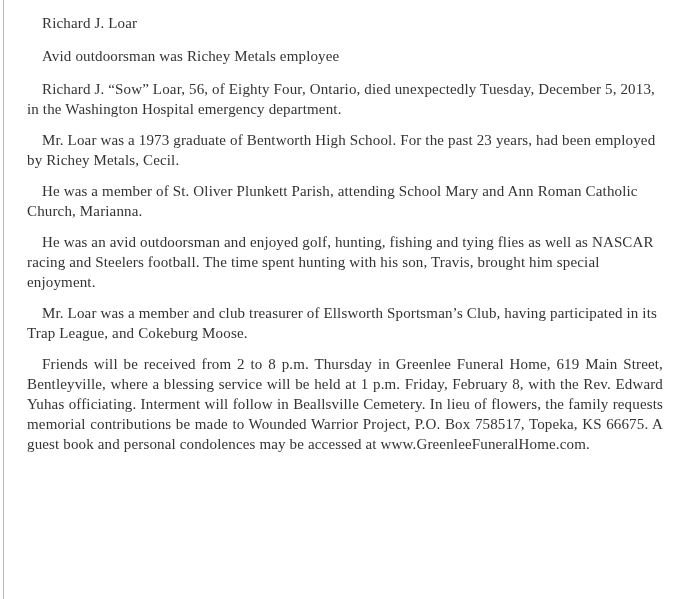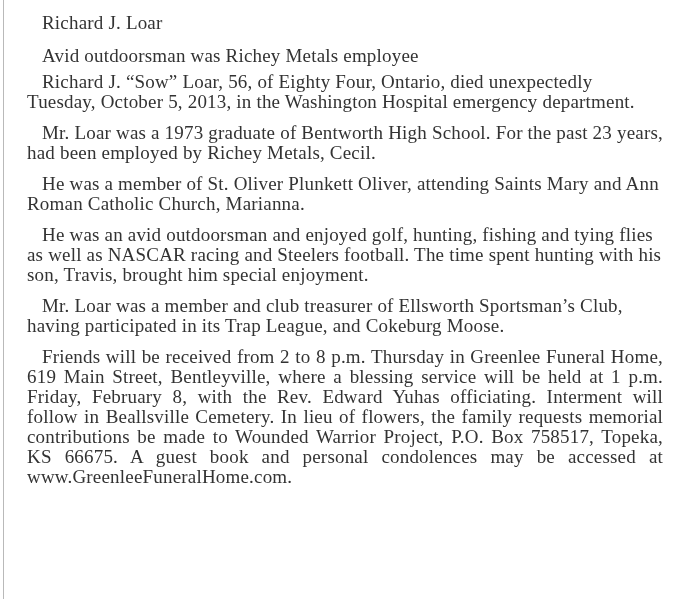--- a/index.html
+++ b/index.html
@@ -26,57 +26,57 @@
   }
   #page {
     position: absolute;
     left: 27px;
     top: 13px;
     width: 636px;
     height: 580px;
   }
   .para {
     margin: 0 0 11px 0;
-    font-size: 19px;
+    font-size: 15px;
     line-height: 20px;
     text-indent: 15px;
     text-align: left;
     letter-spacing: 0.01em;
     font-variant-numeric: oldstyle-nums;
     -webkit-font-feature-settings: "onum" 1;
     font-feature-settings: "onum" 1;
   }
   .para.justify {
     text-align: justify;
     text-justify: inter-word;
   }
   .para.headline {
     margin-bottom: 13px;
   }
   .para.subhead {
-    margin-bottom: 6px;
+    margin-bottom: 13px;
   }
 </style>
 </head>
 <body>
 
 <div id="left-rule"></div>
 
 <article id="page">
 
   <p class="para headline">Richard J. Loar</p>
 
   <p class="para subhead">Avid outdoorsman was Richey Metals employee</p>
 
-  <p class="para">Richard J. “Sow” Loar, 56, of Eighty Four, Ontario, died unexpectedly Tuesday, October 5, 2013, in the Washington Hospital emergency department.</p>
+  <p class="para">Richard J. “Sow” Loar, 56, of Eighty Four, Ontario, died unexpectedly Tuesday, December 5, 2013, in the Washington Hospital emergency department.</p>
 
 
   <p class="para">Mr. Loar was a 1973 graduate of Bentworth High School. For the past 23 years, had been employed by Richey Metals, Cecil.</p>
 
-  <p class="para">He was a member of St. Oliver Plunkett Oliver, attending Saints Mary and Ann Roman Catholic Church, Marianna.</p>
+  <p class="para">He was a member of St. Oliver Plunkett Parish, attending School Mary and Ann Roman Catholic Church, Marianna.</p>
 
   <p class="para">He was an avid outdoorsman and enjoyed golf, hunting, fishing and tying flies as well as NASCAR racing and Steelers football. The time spent hunting with his son, Travis, brought him special enjoyment.</p>
 
   <p class="para">Mr. Loar was a member and club treasurer of Ellsworth Sportsman’s Club, having participated in its Trap League, and Cokeburg Moose.</p>
 
 
 
   <p class="para justify">Friends will be received from 2 to 8 p.m. Thursday in Greenlee Funeral Home, 619 Main Street, Bentleyville, where a blessing service will be held at 1 p.m. Friday, February 8, with the Rev. Edward Yuhas officiating. Interment will follow in Beallsville Cemetery. In lieu of flowers, the family requests memorial contributions be made to Wounded Warrior Project, P.O. Box 758517, Topeka, KS 66675. A guest book and personal condolences may be accessed at www.GreenleeFuneralHome.com.</p>
 
 </article>

